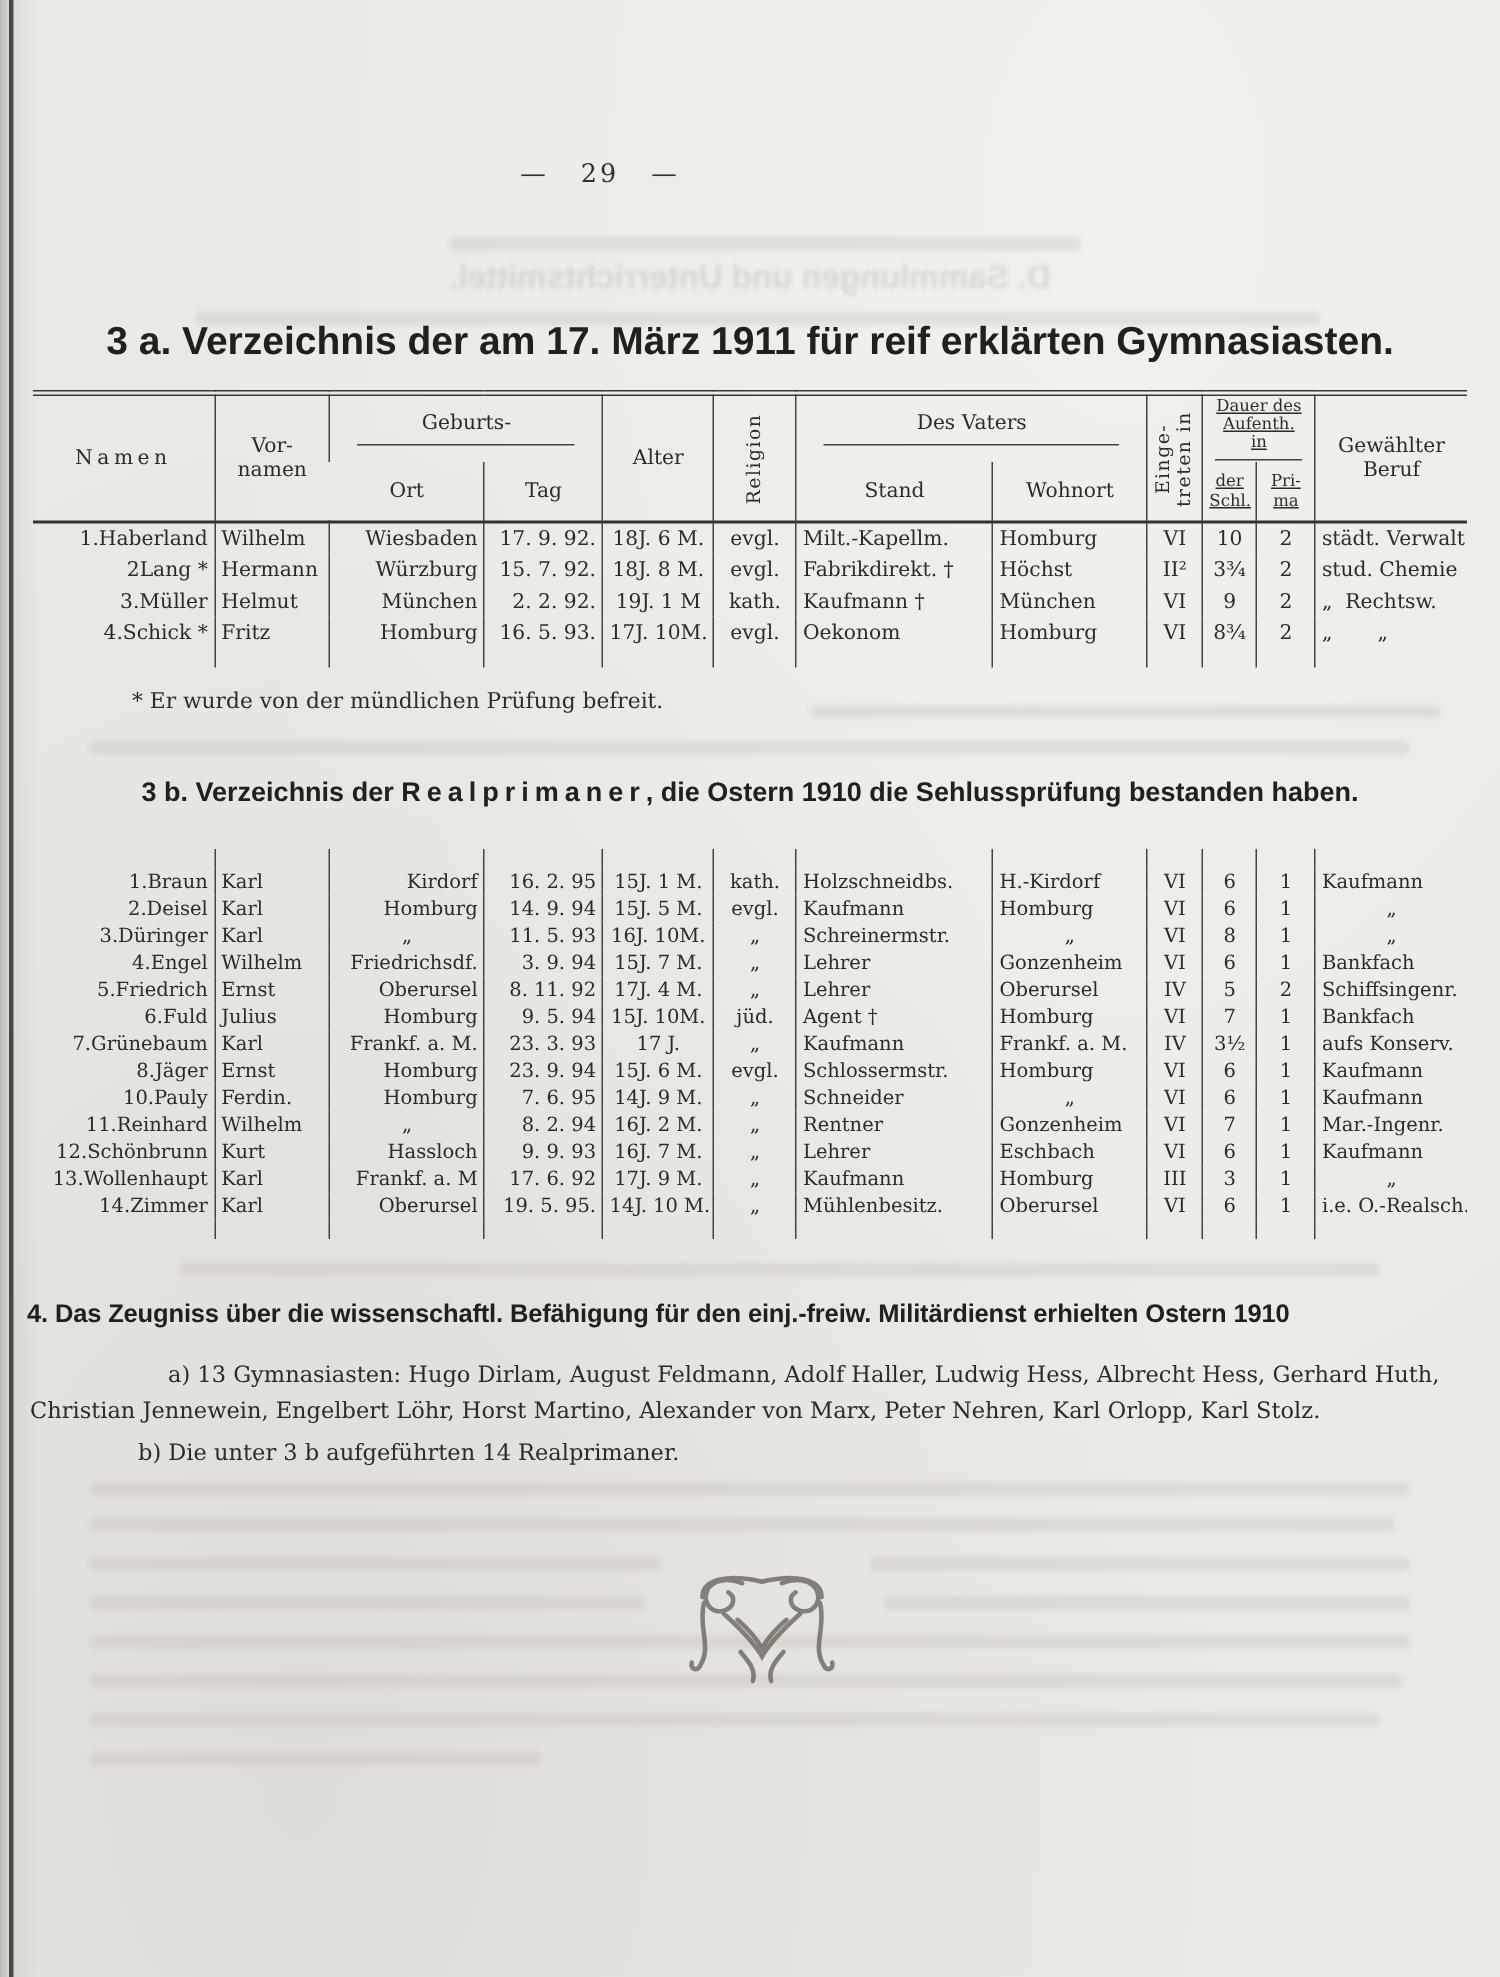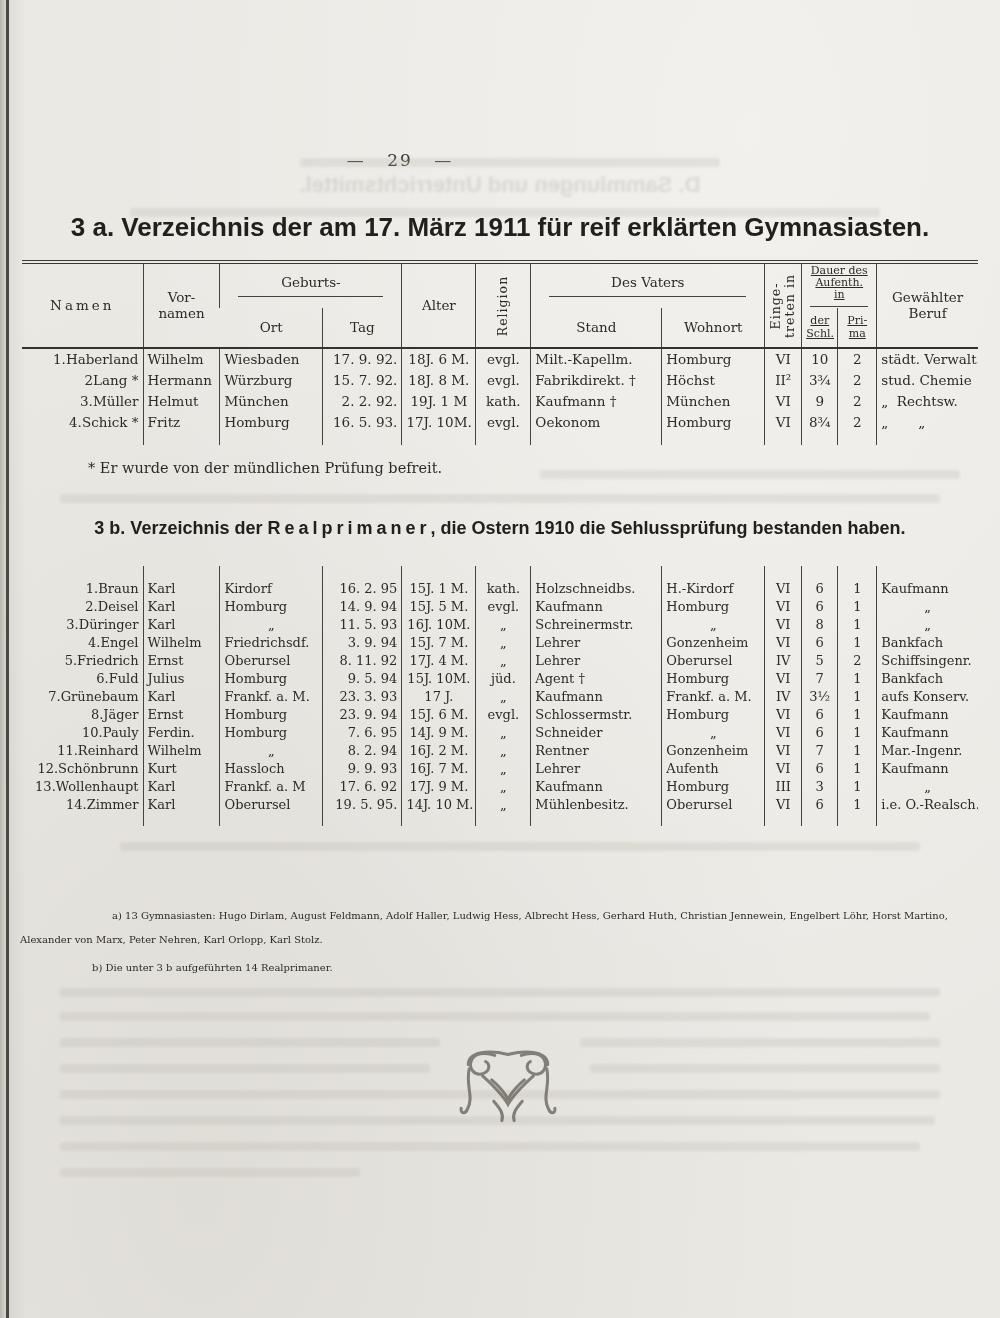--- a/index.html
+++ b/index.html
@@ -11,21 +11,21 @@
           radial-gradient(ellipse at 75% 10%, rgba(255,255,255,.35), rgba(0,0,0,0) 60%),
           radial-gradient(ellipse at 20% 90%, rgba(120,115,100,.10), rgba(0,0,0,0) 55%),
           linear-gradient(90deg, rgba(90,88,80,.12) 0px, rgba(0,0,0,0) 26px),
           #ebe9e4;}
   .edge-line{position:absolute;left:6px;top:0;width:3px;height:1318px;
              background:#31302c;opacity:.85;filter:blur(.4px);}
   .edge-shadow{position:absolute;left:0;top:0;width:6px;height:1318px;
              background:linear-gradient(90deg,#b9b6ae,#d9d7d0);}
 
   .pageno{position:absolute;top:106px;left:0;width:800px;text-align:center;
-          font-size:17px;letter-spacing:2px;word-spacing:14px;color:#34312b;margin-top:44px;}
+          font-size:17px;letter-spacing:2px;word-spacing:14px;color:#34312b;}
 
   
   .bleed{position:absolute;color:#a3a199;opacity:.30;filter:blur(1.4px);
          transform:scaleX(-1);text-align:center;
          font-family:"Liberation Sans",sans-serif;font-weight:bold;}
   .bleed-bar{position:absolute;background:#b6b3a9;opacity:.26;filter:blur(1.8px);
              border-radius:3px;height:9px;}
 
   .sec-title{position:absolute;left:0;width:1000px;text-align:center;
              font-family:"Liberation Sans",sans-serif;font-weight:bold;color:#21201c;}
@@ -53,31 +53,31 @@
   .grpline{border-bottom:1px solid #45423b;margin:0 14px;padding-bottom:5px;}
   .tiny{font-size:11px;line-height:1.1;text-decoration:underline;}
   .lsp{letter-spacing:3px;}
   .vertcell{position:relative;}
   .vertcell .rot{position:absolute;top:50%;left:50%;
        transform:translate(-50%,-50%) rotate(-90deg);
        font-size:12.5px;letter-spacing:1px;line-height:1.15;white-space:nowrap;text-align:center;}
 
   .c-name{text-align:right;} .rownum{display:inline-block;width:24px;}
   .c-vorn,.c-stand,.c-wohn,.c-beruf{text-align:left;}
-  .c-ort{text-align:left;padding-left:8px;}
+  .c-ort{text-align:right;padding-left:8px;}
   .c-tag{text-align:right;padding-right:8px;}
   .c-alter,.c-rel,.c-eing,.c-schl,.c-pri{text-align:center;}
   td.ditto{text-align:center !important;}
 
   .footnote{position:absolute;top:460px;left:88px;font-size:14.5px;color:#2e2b26;}
 
   #title-4{position:absolute;top:866px;left:18px;width:964px;
            font-family:"Liberation Sans",sans-serif;font-weight:bold;
            font-size:17px;color:#21201c;letter-spacing:-0.1px;white-space:nowrap;}
-  .para{position:absolute;left:20px;width:948px;font-size:10px;line-height:24px;}
+  .para{position:absolute;left:20px;width:948px;font-size:15px;line-height:24px;}
   #para-a{top:904px;text-indent:92px;}
   #para-b{top:956px;text-indent:72px;}
 
   .ornament{position:absolute;left:452px;top:1040px;opacity:.72;}
 </style>
 </head>
 <body>
 
 <div class="page">
   <div class="edge-shadow"></div>
@@ -418,21 +418,21 @@
       <td class="c-beruf">Mar.-Ingenr.</td>
     </tr>
         <tr>
       <td class="c-name"><span class="rownum">12.</span><span>Schönbrunn</span></td>
       <td class="c-vorn">Kurt</td>
       <td class="c-ort">Hassloch</td>
       <td class="c-tag">9. 9. 93</td>
       <td class="c-alter">16J. 7 M.</td>
       <td class="c-rel ditto">„</td>
       <td class="c-stand">Lehrer</td>
-      <td class="c-wohn">Aufenth</td>
+      <td class="c-wohn">Eschbach</td>
       <td class="c-eing">VI</td>
       <td class="c-schl">6</td>
       <td class="c-pri">1</td>
       <td class="c-beruf">Kaufmann</td>
     </tr>
         <tr>
       <td class="c-name"><span class="rownum">13.</span><span>Wollenhaupt</span></td>
       <td class="c-vorn">Karl</td>
       <td class="c-ort">Frankf. a. M</td>
       <td class="c-tag">17. 6. 92</td>
@@ -469,20 +469,21 @@
           <td></td>
           <td></td>
           <td></td>
           <td></td>
           <td></td>
           <td></td>
         </tr>
       </tbody>
   </table>
 
+  <div id="title-4">4. Das Zeugniss über die wissenschaftl. Befähigung für den einj.-freiw. Militärdienst erhielten Ostern 1910</div>
   <div class="para" id="para-a">a)  13 Gymnasiasten:  Hugo Dirlam,  August Feldmann,  Adolf Haller,  Ludwig Hess,  Albrecht Hess,  Gerhard Huth, Christian Jennewein, Engelbert Löhr, Horst Martino, Alexander von Marx, Peter Nehren, Karl Orlopp, Karl Stolz.</div>
   <div class="para" id="para-b">b) Die unter 3 b aufgeführten 14 Realprimaner.</div>
 
   <svg class="ornament" width="112" height="92" viewBox="0 0 110 90">
     <g fill="none" stroke="#5d5a52" stroke-width="3" stroke-linecap="round">
       <path d="M16 24 C16 12 34 9 55 14 C76 9 94 12 94 24"></path>
       <path d="M42 15 C32 11 22 13 19 20 C16 28 22 35 30 33 C37 31 38 24 33 21"></path>
       <path d="M68 15 C78 11 88 13 91 20 C94 28 88 35 80 33 C73 31 72 24 77 21"></path>
       <path d="M30 35 C40 44 50 54 55 63 C60 54 70 44 80 35"></path>
       <path d="M39 39 C47 46 52 52 55 58"></path>

